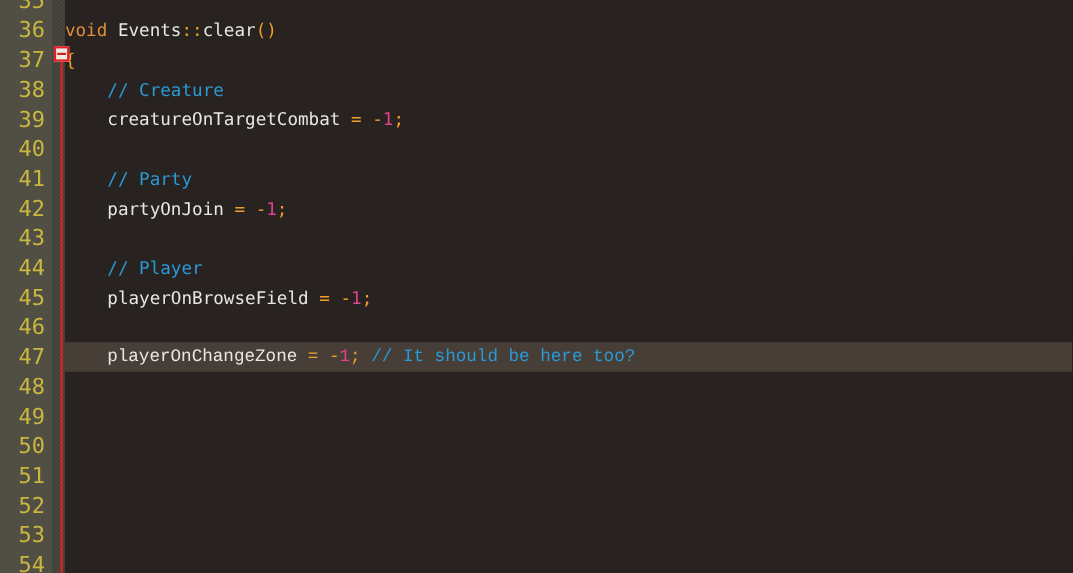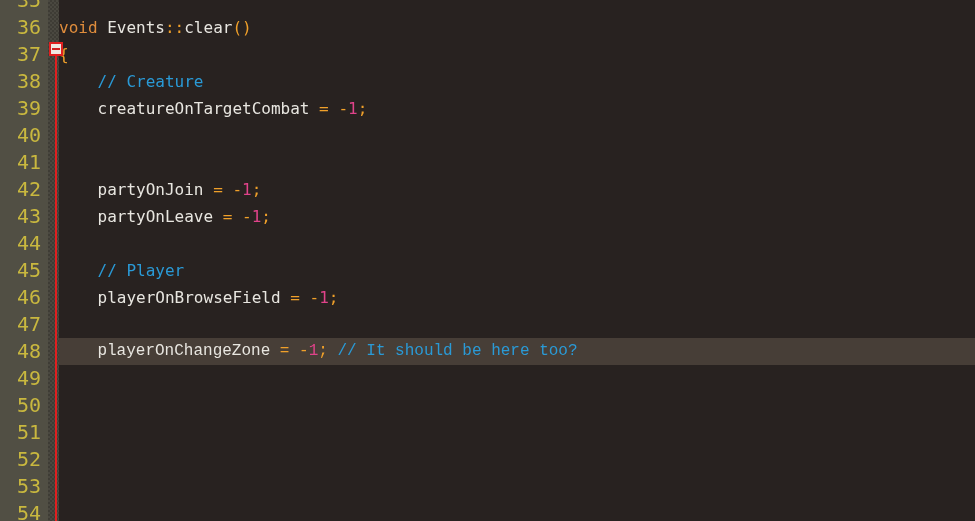--- a/index.html
+++ b/index.html
@@ -151,23 +151,22 @@
       <div class="ln">54</div>
     </div>
 
   <div class="code" id="code-rows" style="top: -13px;">
       <div class="row"> </div>
       <div class="row"><span class="kw">void</span><span class="id"> </span><span class="id">Events</span><span class="op">::</span><span class="id">clear</span><span class="op">()</span></div>
       <div class="row"><span class="op">{</span></div>
       <div class="row"><span class="id">    </span><span class="cm">// Creature</span></div>
       <div class="row"><span class="id">    </span><span class="id">creatureOnTargetCombat</span><span class="id"> </span><span class="op">=</span><span class="id"> </span><span class="op">-</span><span class="num">1</span><span class="op">;</span></div>
       <div class="row"> </div>
-      <div class="row"><span class="id">    </span></div>
+      <div class="row"><span class="id">    </span><span class="cm">// Party</span></div>
       <div class="row"><span class="id">    </span><span class="id">partyOnJoin</span><span class="id"> </span><span class="op">=</span><span class="id"> </span><span class="op">-</span><span class="num">1</span><span class="op">;</span></div>
-      <div class="row"><span class="id">    </span><span class="id">partyOnLeave</span><span class="id"> </span><span class="op">=</span><span class="id"> </span><span class="op">-</span><span class="num">1</span><span class="op">;</span></div>
       <div class="row"> </div>
       <div class="row"><span class="id">    </span><span class="cm">// Player</span></div>
       <div class="row"><span class="id">    </span><span class="id">playerOnBrowseField</span><span class="id"> </span><span class="op">=</span><span class="id"> </span><span class="op">-</span><span class="num">1</span><span class="op">;</span></div>
       <div class="row"> </div>
       <div class="row current"><span class="id">    </span><span class="id">playerOnChangeZone</span><span class="id"> </span><span class="op">=</span><span class="id"> </span><span class="op">-</span><span class="num">1</span><span class="op">;</span><span class="id"> </span><span class="cm">// It should be here too?</span></div>
       <div class="row"> </div>
     </div>
 
 </div>
 

